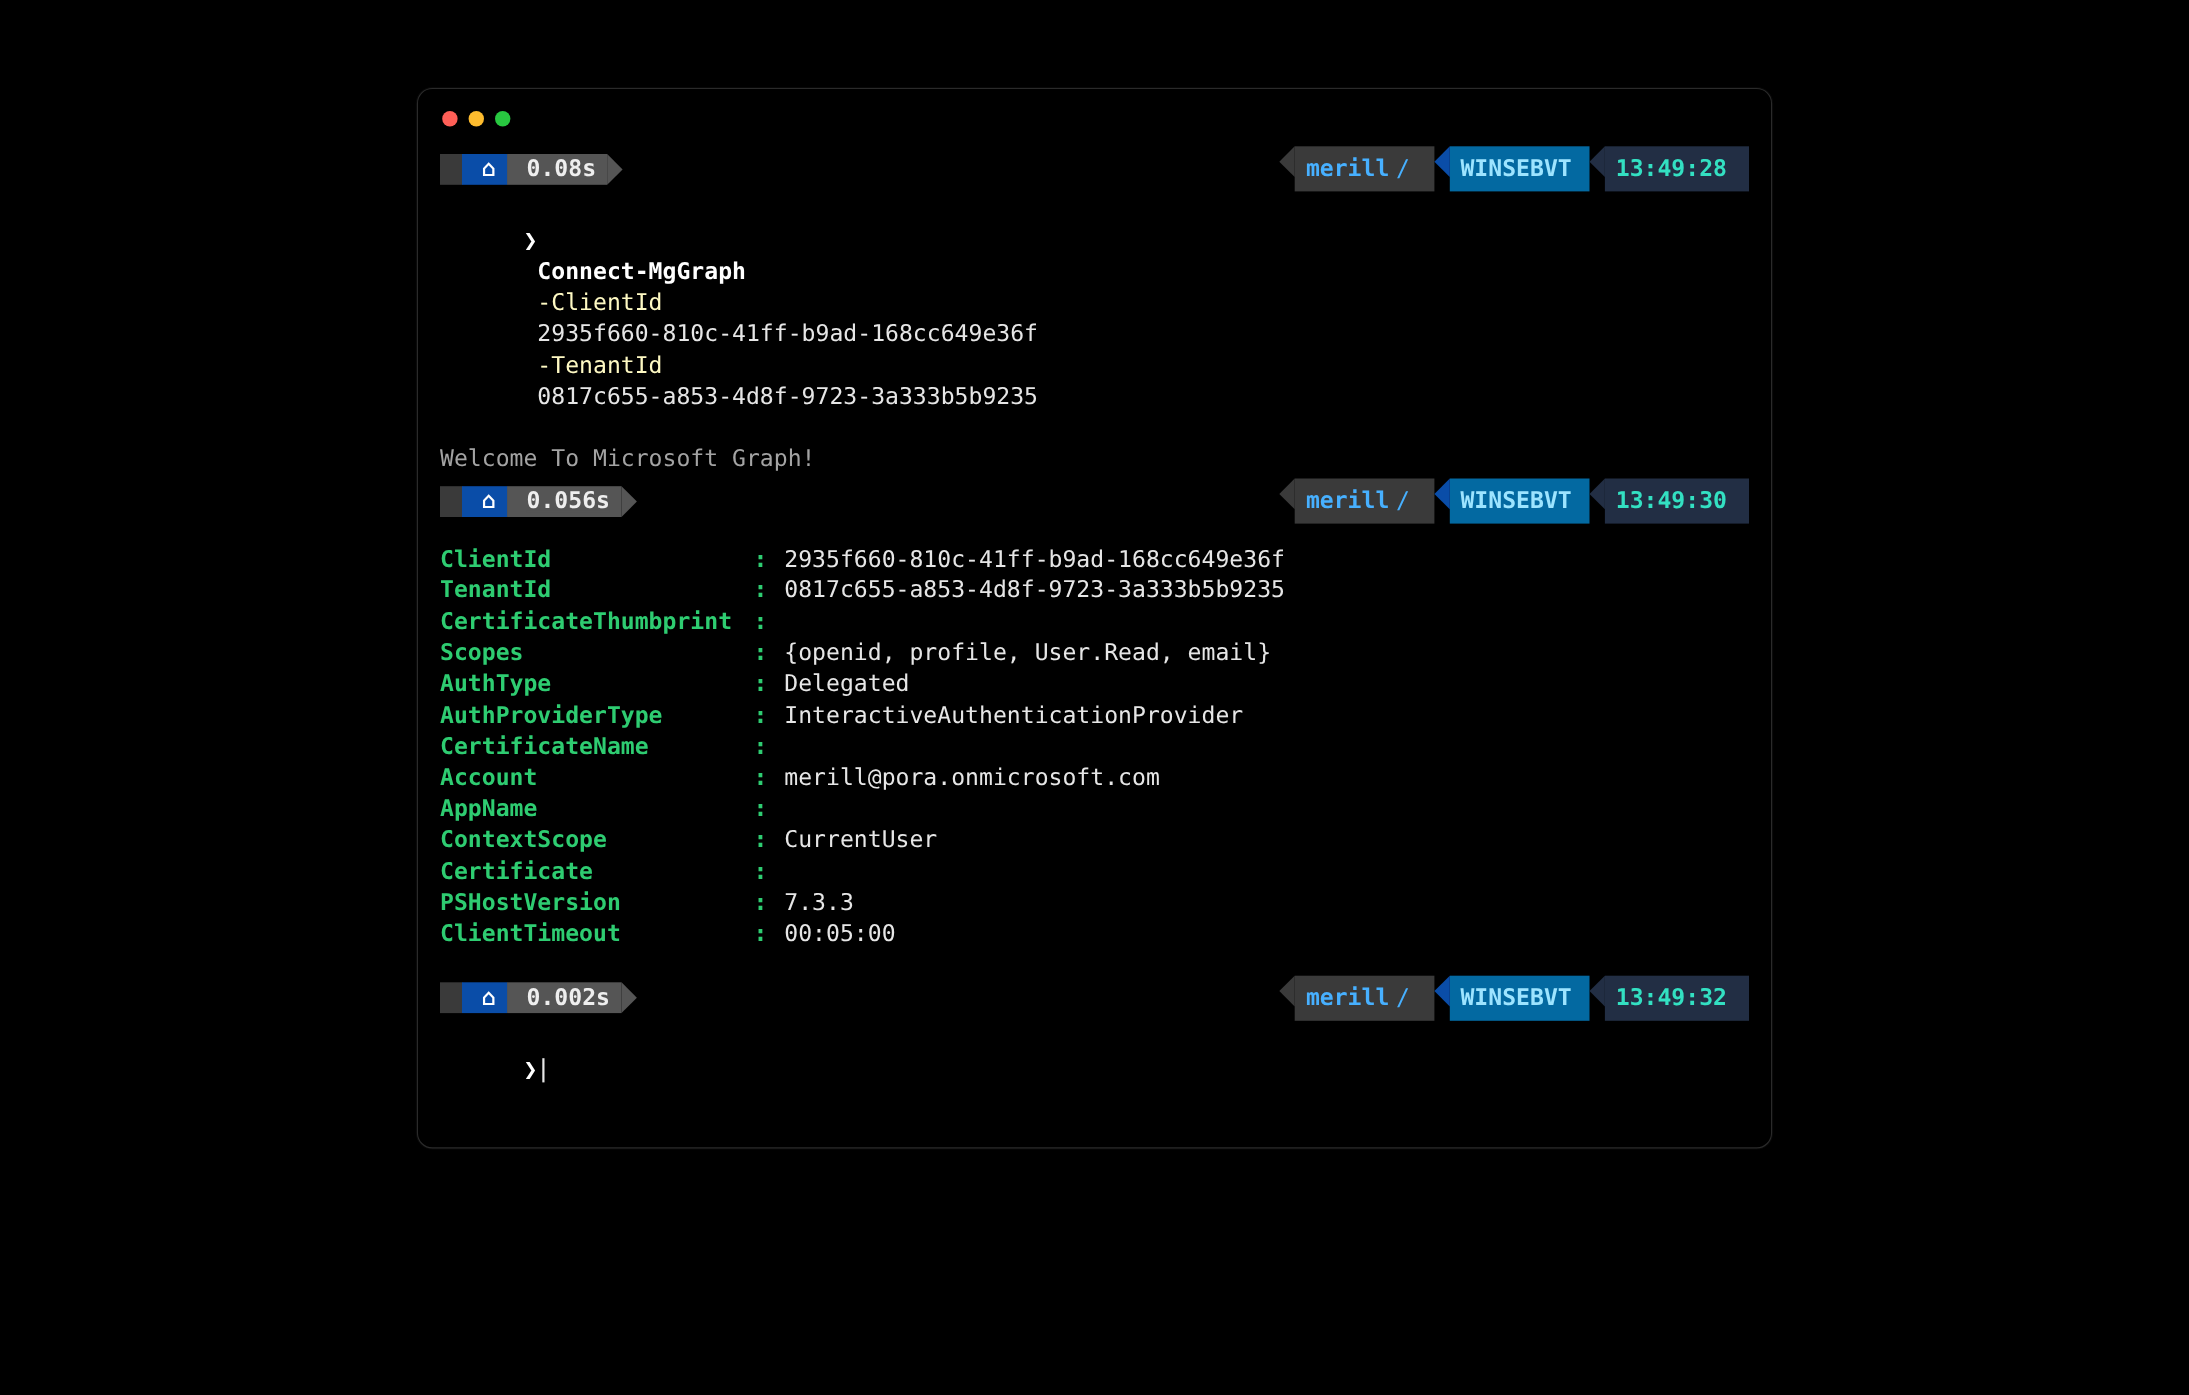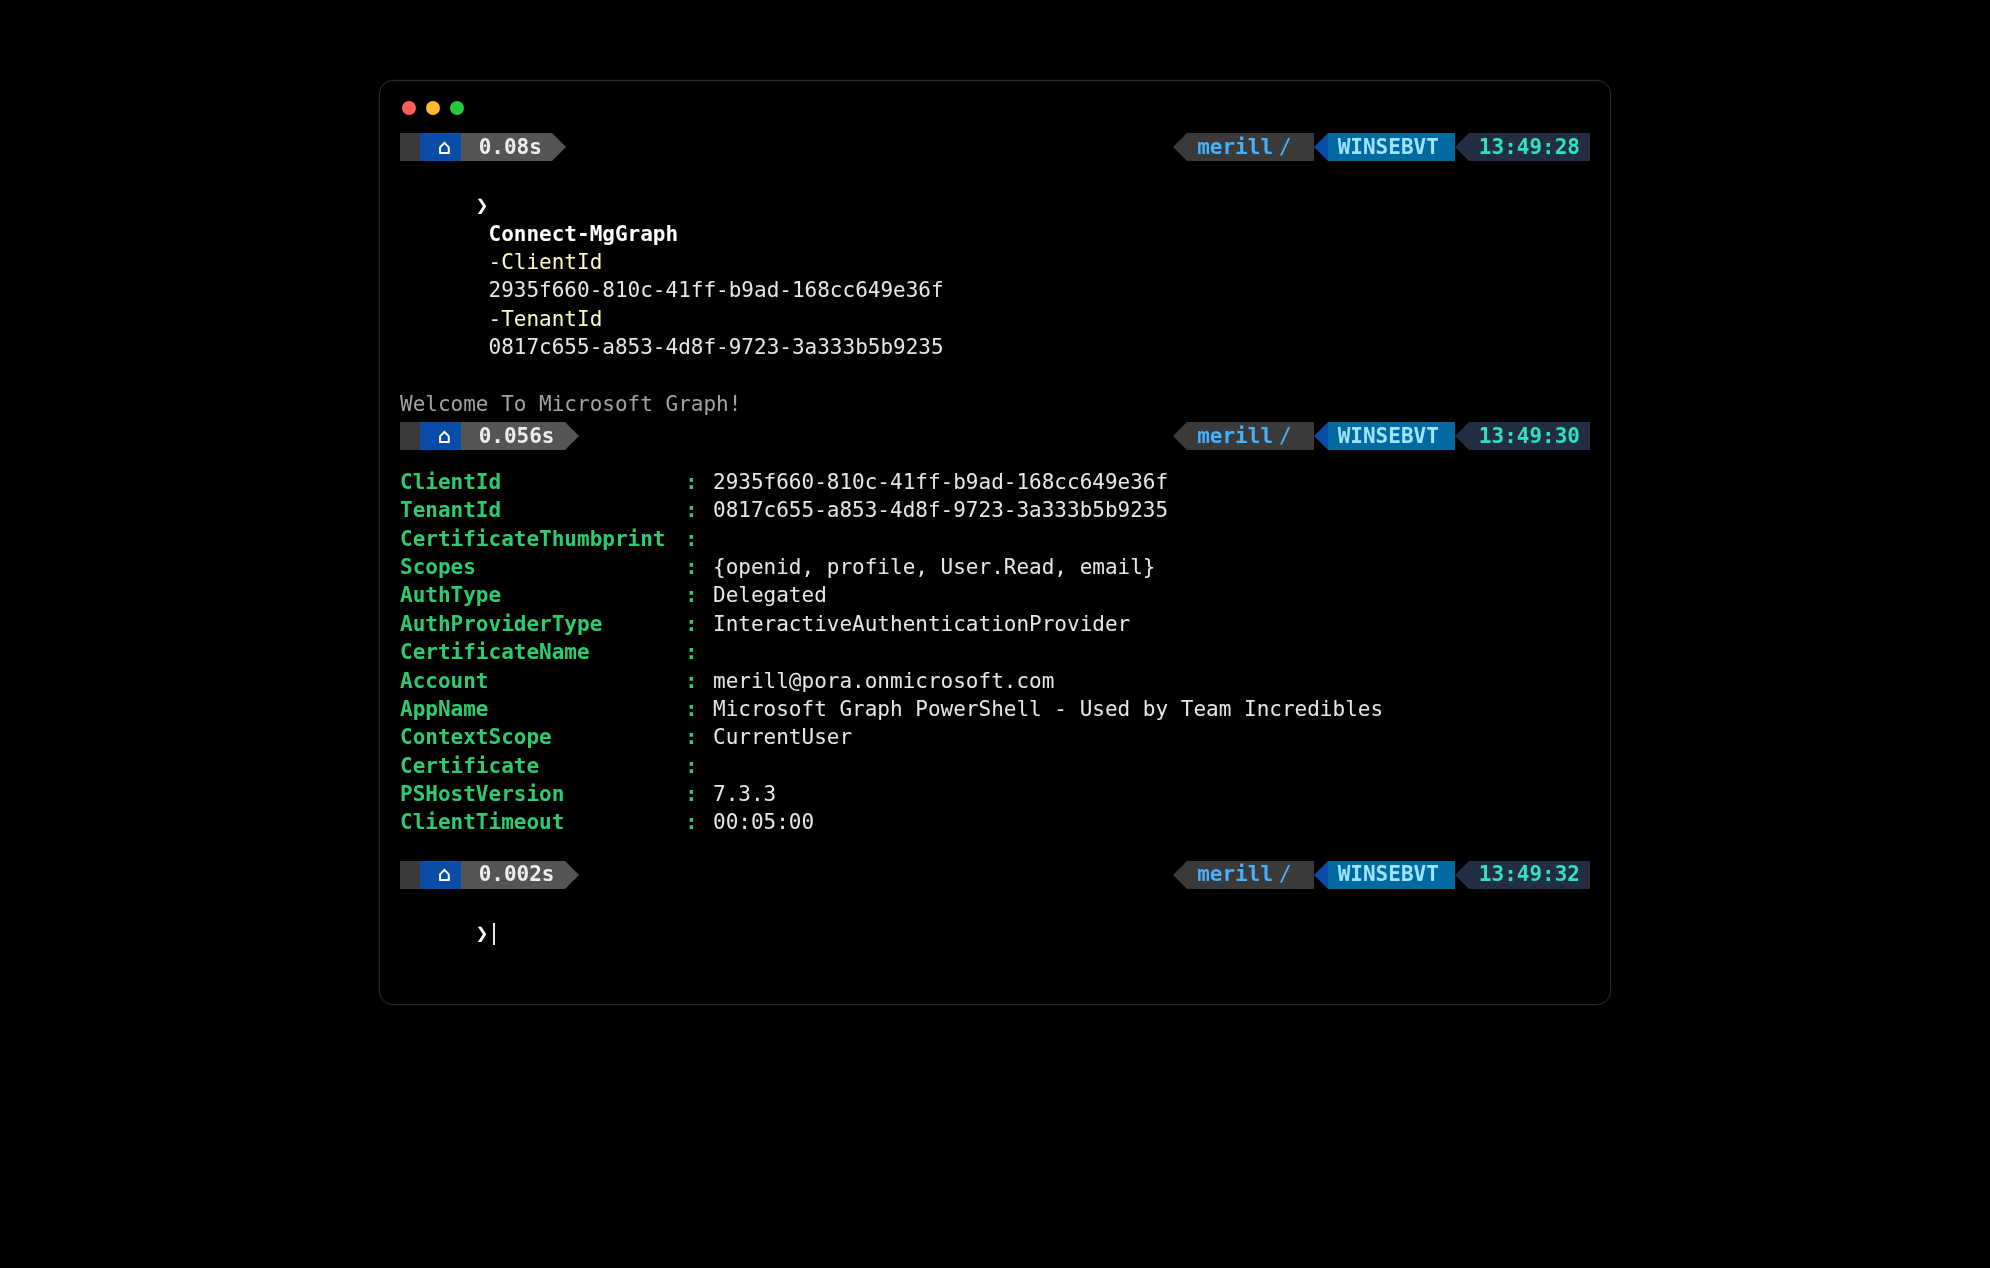--- a/index.html
+++ b/index.html
@@ -85,21 +85,21 @@
     margin-left:0;
     text-decoration:underline;
   }
   .seg-time span { color:#eee; font-weight:600; }
 
   
   .prompt-right { display:flex; align-items:center; }
   .rseg {
     display:inline-flex;
     align-items:center;
-    height:28px;
+    height:41px;
     padding:0 16px 0 10px;
     position:relative;
     font-weight:600;
   }
   .rseg::before {
     content:"";
     position:absolute;
     left:-14px; top:0;
     border-top:14px solid transparent;
     border-bottom:14px solid transparent;
@@ -107,21 +107,21 @@
   }
   .rseg-user {
     background:#3a3a3a; color:#3a3a3a; margin-left:14px;
   }
   .rseg-user span { color:#47b0ff; }
   .rseg-host {
     background:#0369a1; color:#0a4da8; margin-left:14px;
   }
   .rseg-host span { color:#9de4ff; }
   .rseg-clock {
-    background:#222e44; color:#222e44; margin-left:14px; padding-right:10px;
+    background:#222e44; color:#222e44; margin-left:14px; padding-right:20px;
   }
   .rseg-clock span { color:#33e0c2; }
   .rseg-sep {
     color:#7aa0c4; padding:0 6px; font-weight:400;
   }
 
   .cmdline {
     white-space: pre-wrap;
     word-break: break-all;
     margin-top:2px;
@@ -256,21 +256,20 @@
           <span class="kv-val"></span>
         </div>
         <div class="kv-row">
           <span class="kv-key">Account</span>
           <span class="kv-colon">:</span>
           <span class="kv-val">merill@pora.onmicrosoft.com</span>
         </div>
         <div class="kv-row">
           <span class="kv-key">AppName</span>
           <span class="kv-colon">:</span>
-          <span class="kv-val">Microsoft Graph PowerShell - Used by Team Incredibles</span>
         </div>
         <div class="kv-row">
           <span class="kv-key">ContextScope</span>
           <span class="kv-colon">:</span>
           <span class="kv-val">CurrentUser</span>
         </div>
         <div class="kv-row">
           <span class="kv-key">Certificate</span>
           <span class="kv-colon">:</span>
           <span class="kv-val"></span>

